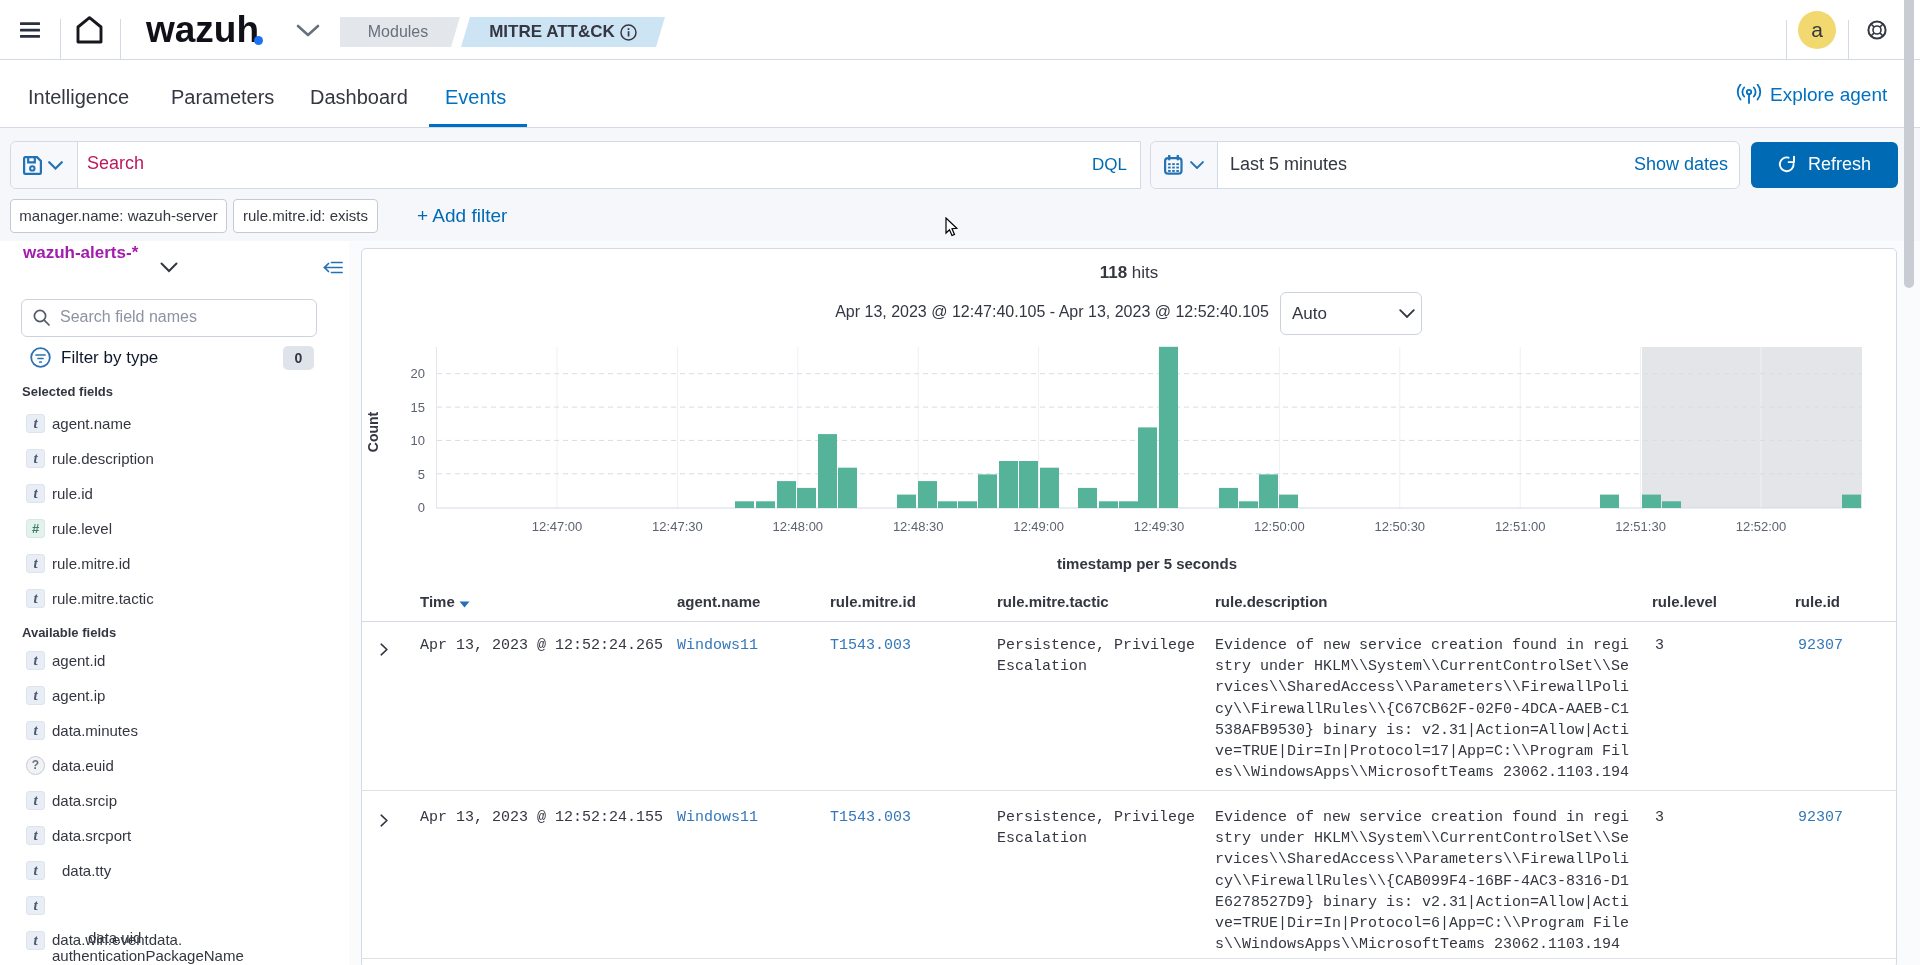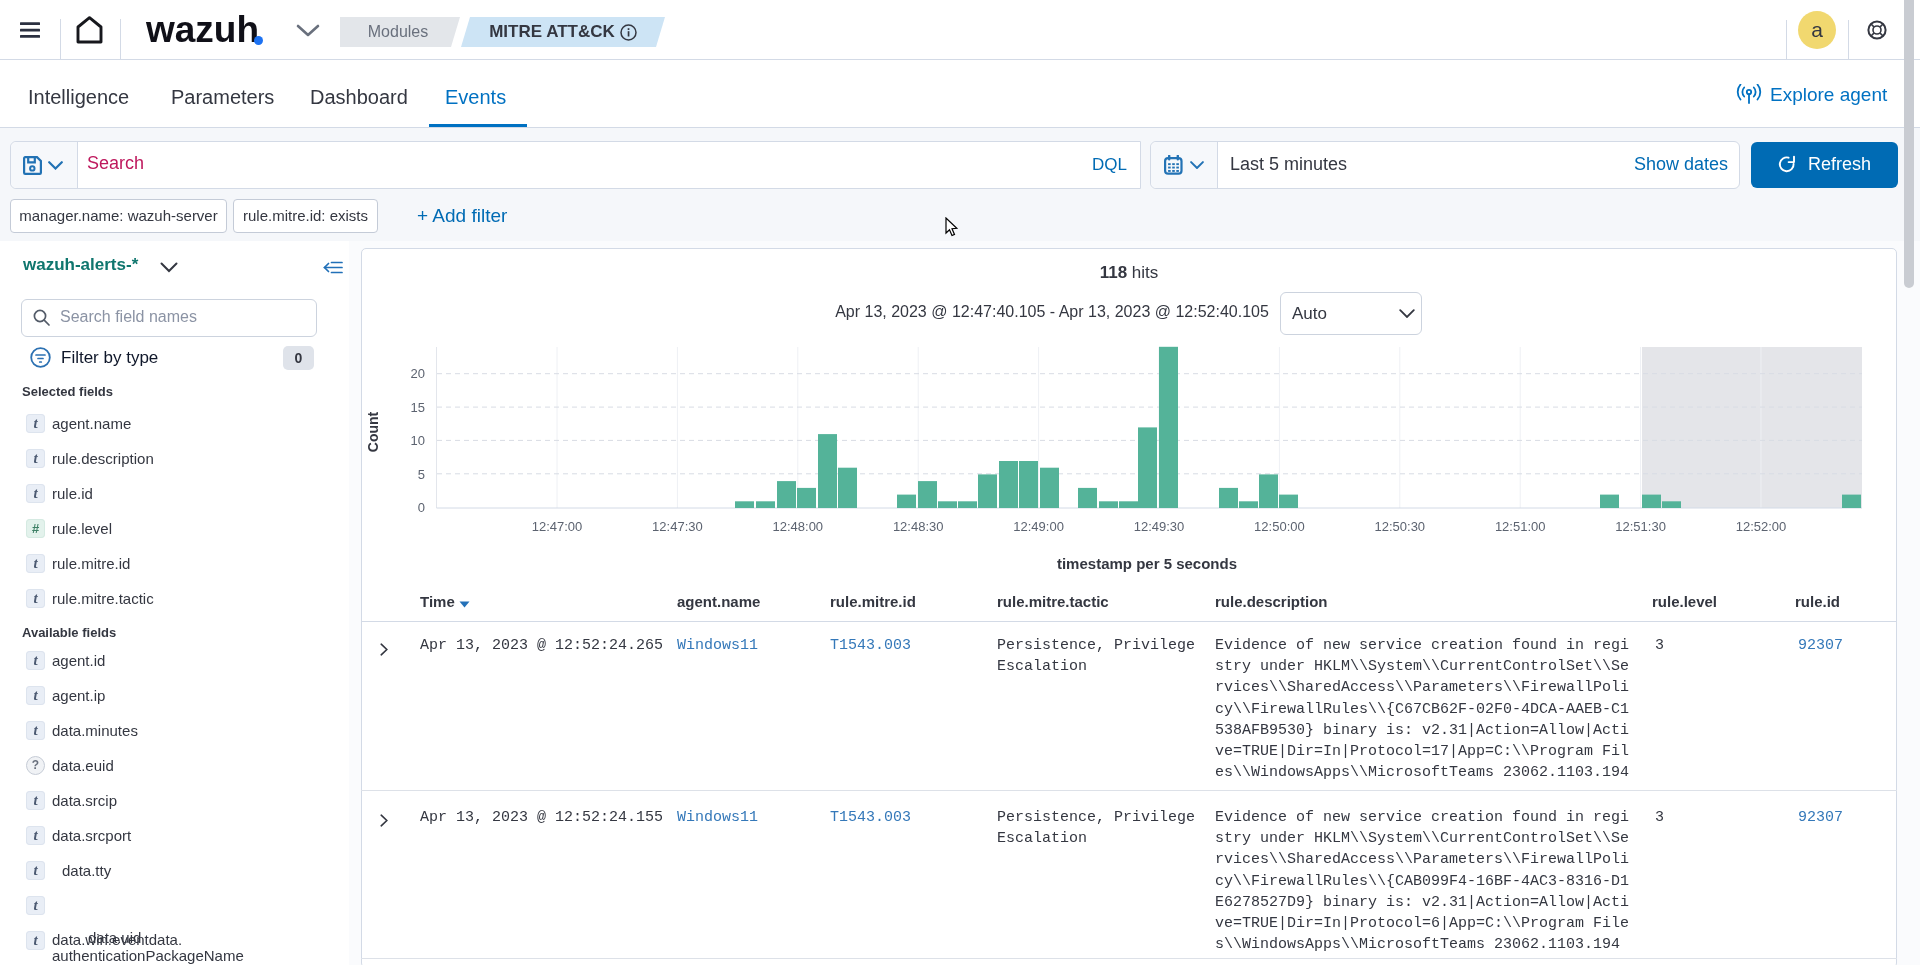--- a/index.html
+++ b/index.html
@@ -130,21 +130,21 @@
 <div class="abs" style="left:233px;top:199px;width:145px;height:34px;background:#fff;border:1px solid #c4cbd7;border-radius:4px;line-height:32px;text-align:center;font-size:15px;color:#343741;">rule.mitre.id: exists</div>
 <div class="abs" style="left:395px;top:205px;font-size:19px;color:#006BB4;margin-left:22px;">+ Add filter</div>
 
 <svg class="abs" style="left:945px;top:217px;" width="14" height="20" viewBox="0 0 14 20">
   <path d="M1 1 L1 16 L4.5 12.7 L7 18.5 L9.5 17.4 L7 11.7 L11.8 11.3 Z" fill="#fff" stroke="#000" stroke-width="1.2"></path>
 </svg>
 
 <div class="abs" style="left:0;top:241px;width:1920px;height:724px;background:#fafbfd;"></div>
 <div class="abs" style="left:0;top:241px;width:349px;height:724px;background:#fff;"></div>
 
-<div class="abs" style="left:23px;top:255px;font-size:17px;font-weight:700;color:#0f766e;">wazuh-alerts-*</div>
+<div class="abs" style="left:23px;top:243px;font-size:17px;font-weight:700;color:#a21caf;">wazuh-alerts-*</div>
 <svg class="abs" style="left:160px;top:262px;" width="18" height="11" viewBox="0 0 18 11">
   <path d="M1.5 1.5 L9 9 L16.5 1.5" fill="none" stroke="#343741" stroke-width="2" stroke-linecap="round"></path>
 </svg>
 
 <svg class="abs" style="left:323px;top:260px;" width="20" height="15" viewBox="0 0 20 15">
   <g stroke="#2170b8" stroke-width="1.7" fill="none" stroke-linecap="round">
     <path d="M8.5 2.5 L19 2.5"></path>
     <path d="M1.5 7.5 L19 7.5"></path>
     <path d="M8.5 12.5 L19 12.5"></path>
     <path d="M5.5 3.5 L1.5 7.5 L5.5 11.5"></path>

